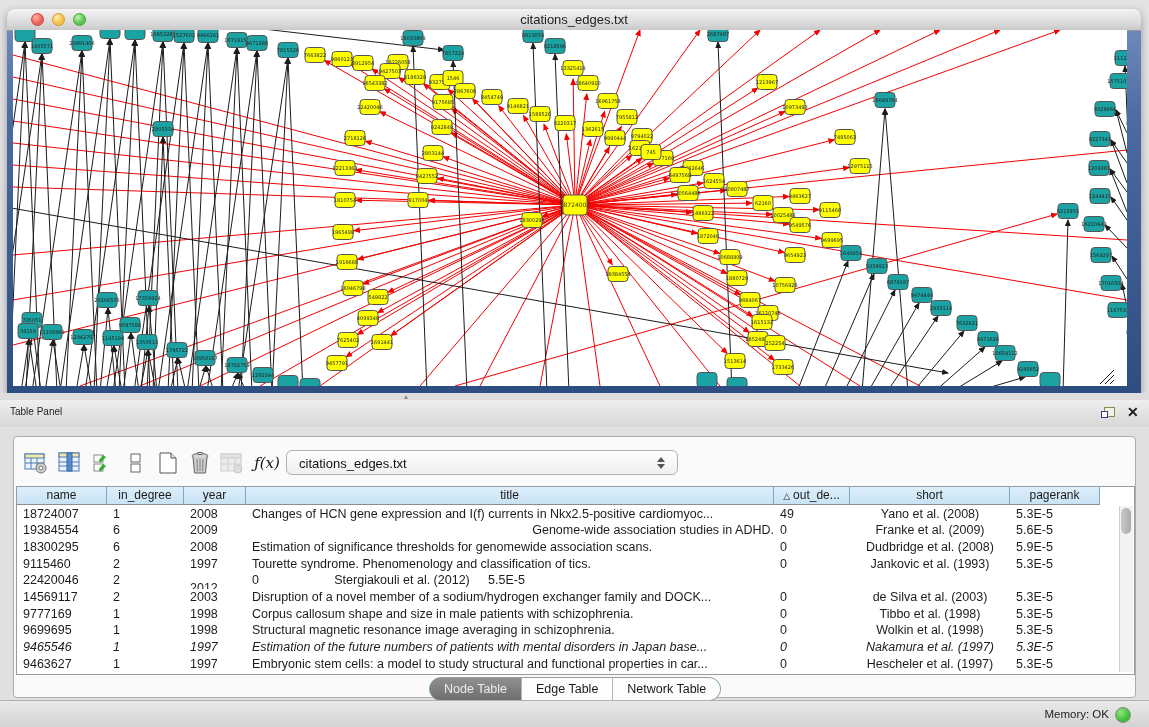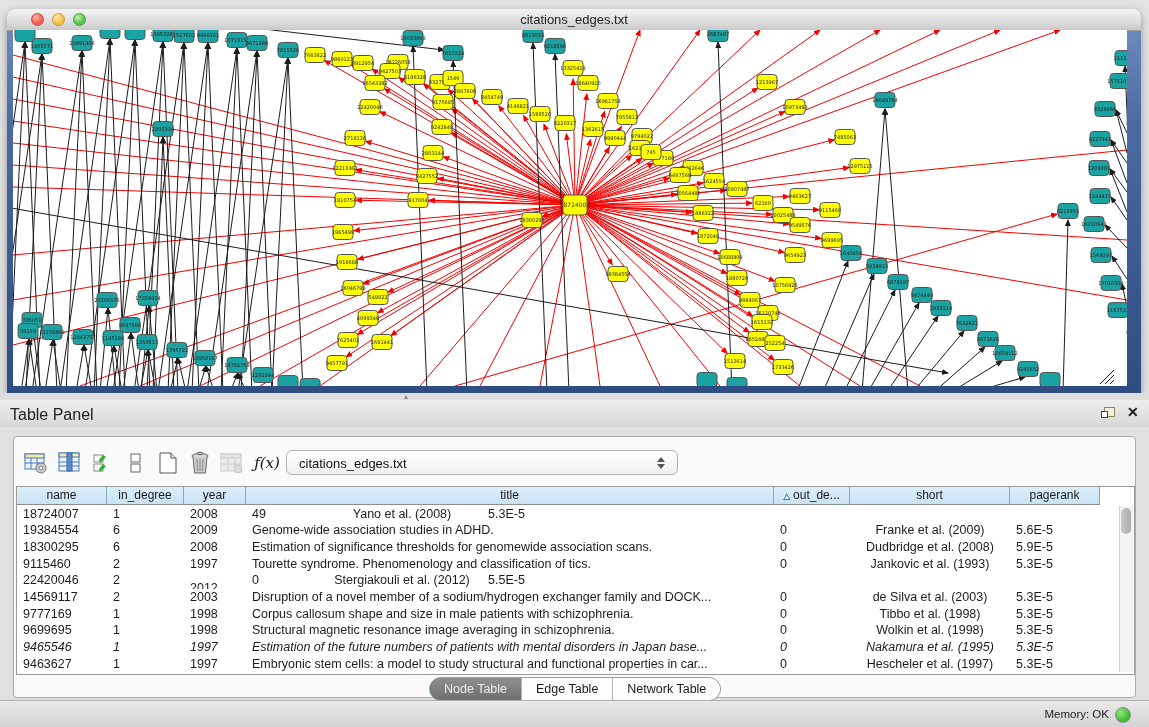--- a/index.html
+++ b/index.html
@@ -25,21 +25,21 @@
   #net .blk{stroke:#1c1c1c;}
   #net rect.nd{stroke-width:1;}
   #net text{font-family:"DejaVu Sans",sans-serif;font-size:5px;fill:#222;text-anchor:middle;}
   #net text.hubl{font-size:6px;fill:#4a3a00;}
   
   .splitter{position:absolute;left:0;top:393px;width:1149px;height:7px;background:#dedede;}
   .split-grip{position:absolute;left:404px;top:-1px;font-size:8px;color:#8a8a8a;}
   
   .panel-header{position:absolute;left:0;top:400px;width:1149px;height:27px;
     background:linear-gradient(180deg,#efefef,#d7d7d7);border-bottom:1px solid #b3b3b3;}
-  .panel-title{position:absolute;left:10px;top:6px;font-size:16px;color:#222;}
+  .panel-title{position:absolute;left:10px;top:6px;font-size:10px;color:#222;}
   .float-ic{position:absolute;left:1101px;top:7px;width:14px;height:13px;}
   .float-ic .sq1{position:absolute;left:3px;top:0;width:9px;height:8px;border:1px solid #8a8a55;background:#f2f2e4;}
   .float-ic .sq2{position:absolute;left:0;top:4px;width:5px;height:5px;border:1px solid #33437a;background:#fff;}
   .close-x{position:absolute;left:1127px;top:4px;font-size:14px;font-weight:bold;color:#1a1a1a;}
   .panel-body{position:absolute;left:0;top:427px;width:1149px;height:273px;background:#e0e0e0;}
   .card{position:absolute;left:13px;top:9px;width:1121px;height:260px;background:#fafafa;
     border:1px solid #ababab;border-radius:4px;}
   
   .tb-btn{position:absolute;top:12px;width:28px;height:28px;border:none;background:transparent;padding:0;}
   .mini{display:block;margin:auto;}
@@ -649,29 +649,30 @@
           <div class="th" style="width: 528px;">title</div>
           <div class="th" style="width: 76px;"><span class="sort-tri">△</span>out_de...</div>
           <div class="th" style="width: 160px;">short</div>
           <div class="th" style="width: 90px;">pagerank</div>
         </div>
       <div id="tbody">
           <div class="trow" style="top: 18.5px;">
             <div class="td" style="width: 90px;">18724007</div>
             <div class="td" style="width: 77px;">1</div>
             <div class="td" style="width: 62px;">2008</div>
+            <div class="td" style="width: 528px;">Changes of HCN gene expression and I(f) currents in Nkx2.5-positive cardiomyoc...</div>
             <div class="td" style="width: 76px;">49</div>
             <div class="td center" style="width: 160px;">Yano et al. (2008)</div>
             <div class="td" style="width: 90px;">5.3E-5</div>
           </div>
           <div class="trow" style="top: 35.2px;">
             <div class="td" style="width: 90px;">19384554</div>
             <div class="td" style="width: 77px;">6</div>
             <div class="td" style="width: 62px;">2009</div>
-            <div class="td" style="width: 528px;">Genome-wide association studies in ADHD.</div>
+            <div class="td" style="width: 528px; text-align: right;">Genome-wide association studies in ADHD.</div>
             <div class="td" style="width: 76px;">0</div>
             <div class="td center" style="width: 160px;">Franke et al. (2009)</div>
             <div class="td" style="width: 90px;">5.6E-5</div>
           </div>
           <div class="trow" style="top: 51.9px;">
             <div class="td" style="width: 90px;">18300295</div>
             <div class="td" style="width: 77px;">6</div>
             <div class="td" style="width: 62px;">2008</div>
             <div class="td" style="width: 528px;">Estimation of significance thresholds for genomewide association scans.</div>
             <div class="td" style="width: 76px;">0</div>
@@ -721,21 +722,21 @@
             <div class="td" style="width: 76px;">0</div>
             <div class="td center" style="width: 160px;">Wolkin et al. (1998)</div>
             <div class="td" style="width: 90px;">5.3E-5</div>
           </div>
           <div class="trow" style="top: 152.1px; font-style: italic;">
             <div class="td" style="width: 90px;">9465546</div>
             <div class="td" style="width: 77px;">1</div>
             <div class="td" style="width: 62px;">1997</div>
             <div class="td" style="width: 528px;">Estimation of the future numbers of patients with mental disorders in Japan base...</div>
             <div class="td" style="width: 76px;">0</div>
-            <div class="td center" style="width: 160px;">Nakamura et al. (1995)</div>
+            <div class="td center" style="width: 160px;">Nakamura et al. (1997)</div>
             <div class="td" style="width: 90px;">5.3E-5</div>
           </div>
           <div class="trow" style="top: 168.8px;">
             <div class="td" style="width: 90px;">9463627</div>
             <div class="td" style="width: 77px;">1</div>
             <div class="td" style="width: 62px;">1997</div>
             <div class="td" style="width: 528px;">Embryonic stem cells: a model to study structural and functional properties in car...</div>
             <div class="td" style="width: 76px;">0</div>
             <div class="td center" style="width: 160px;">Hescheler et al. (1997)</div>
             <div class="td" style="width: 90px;">5.3E-5</div>

